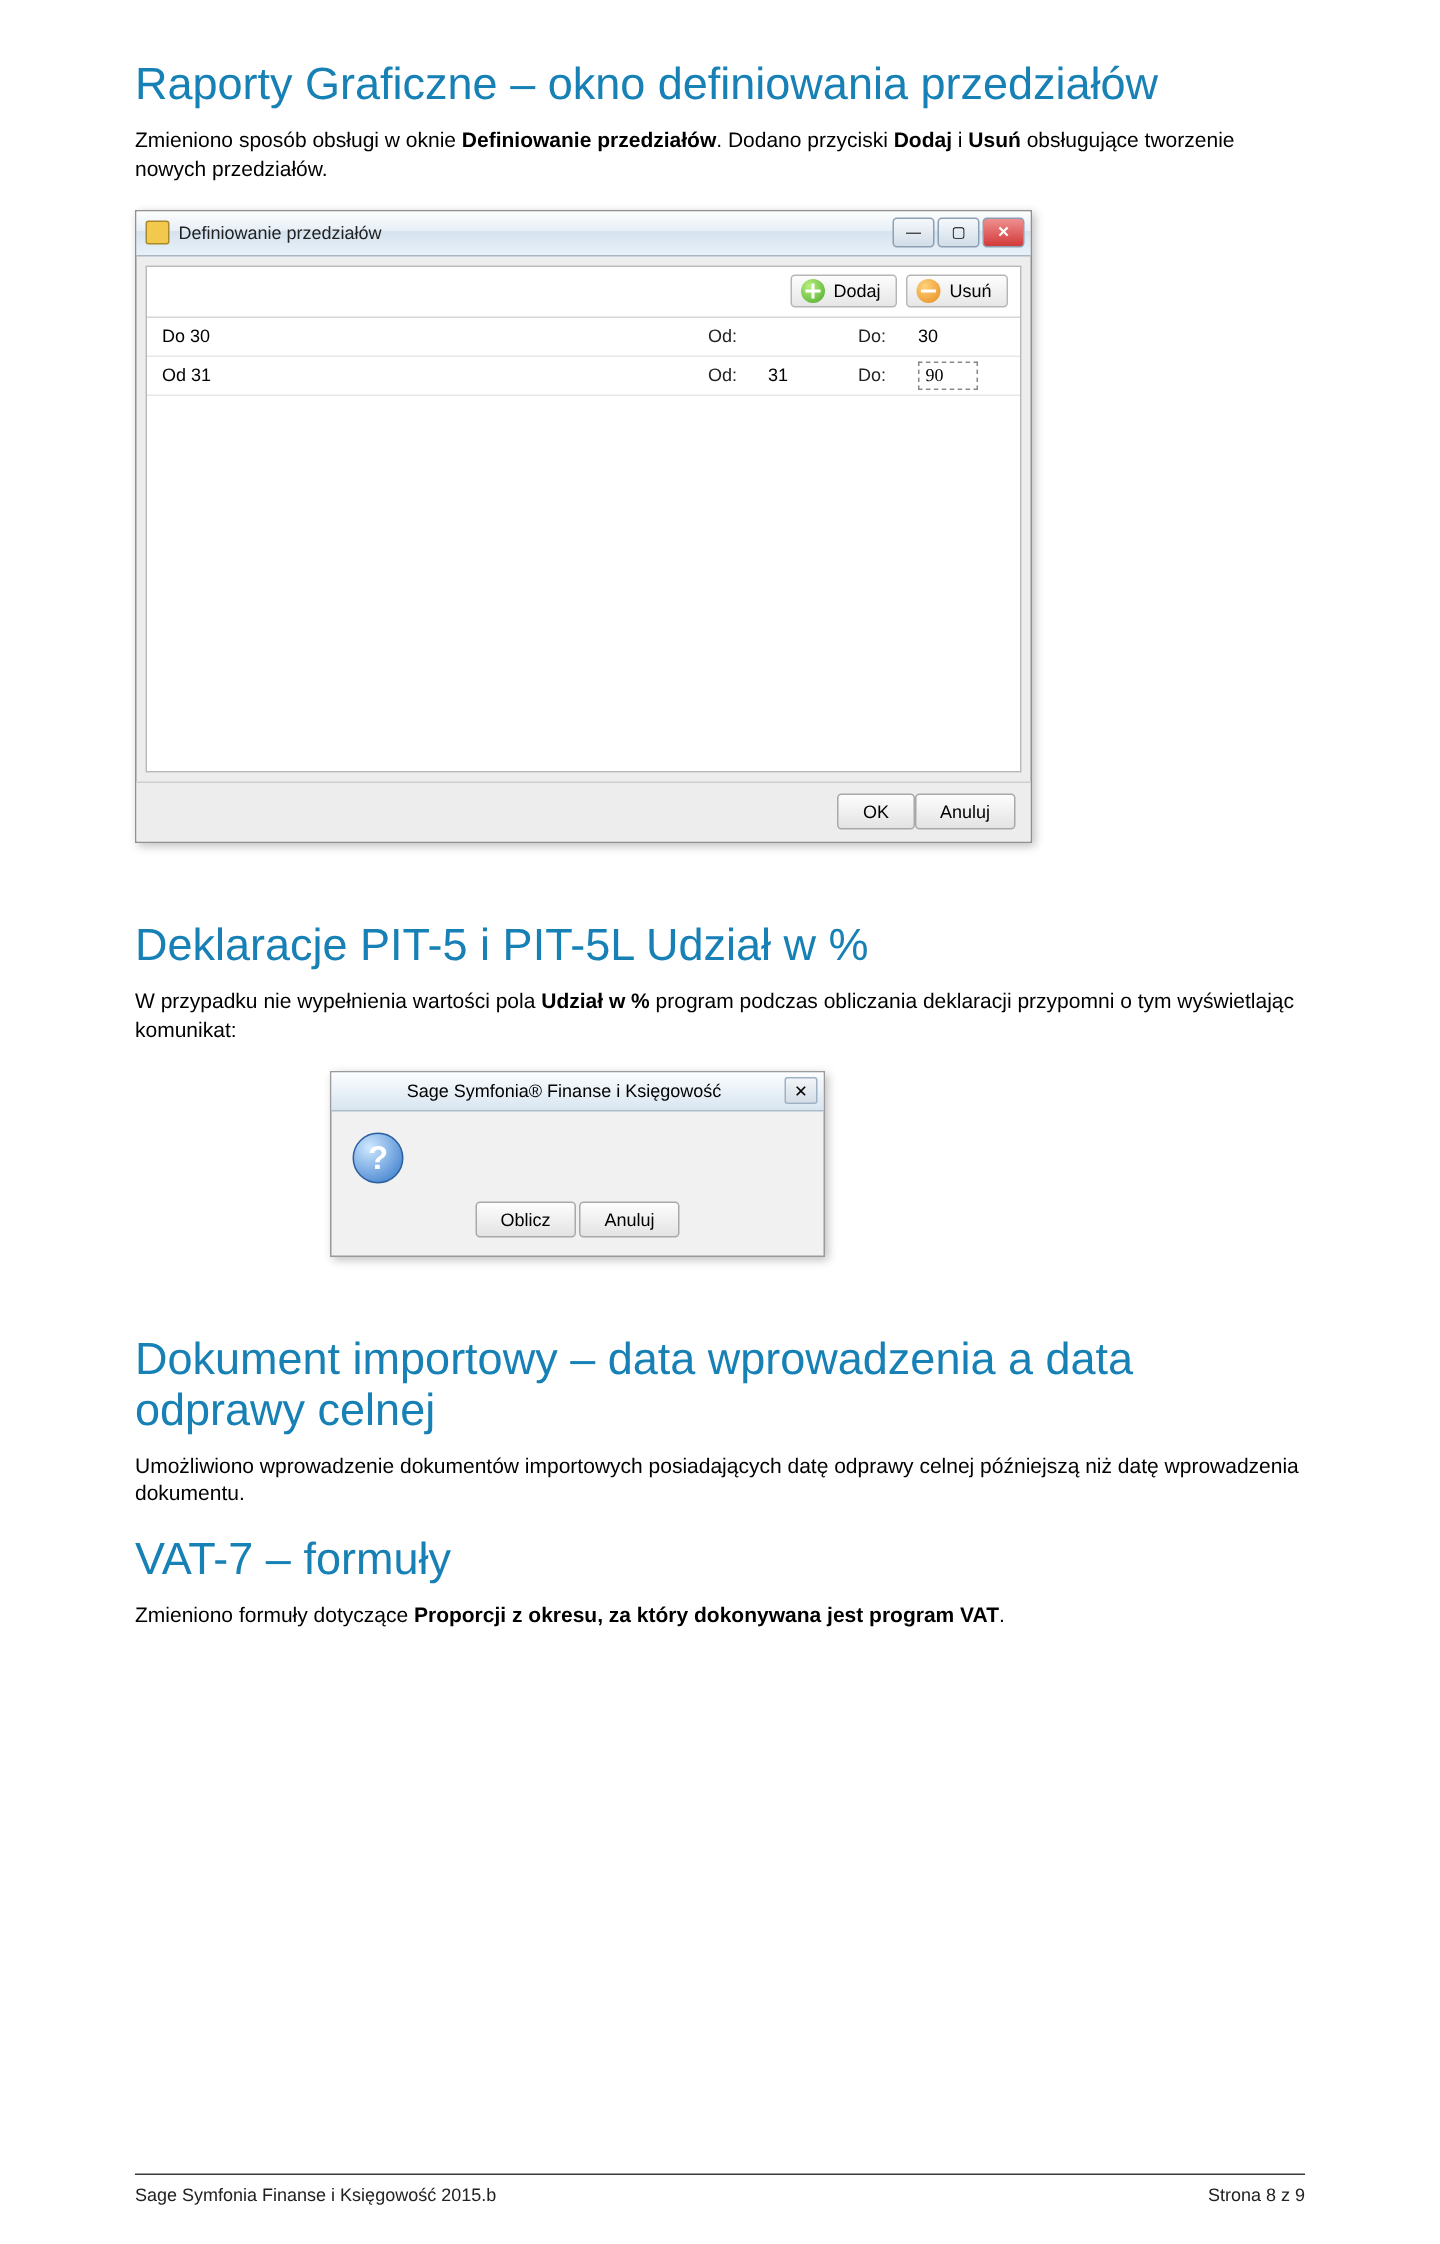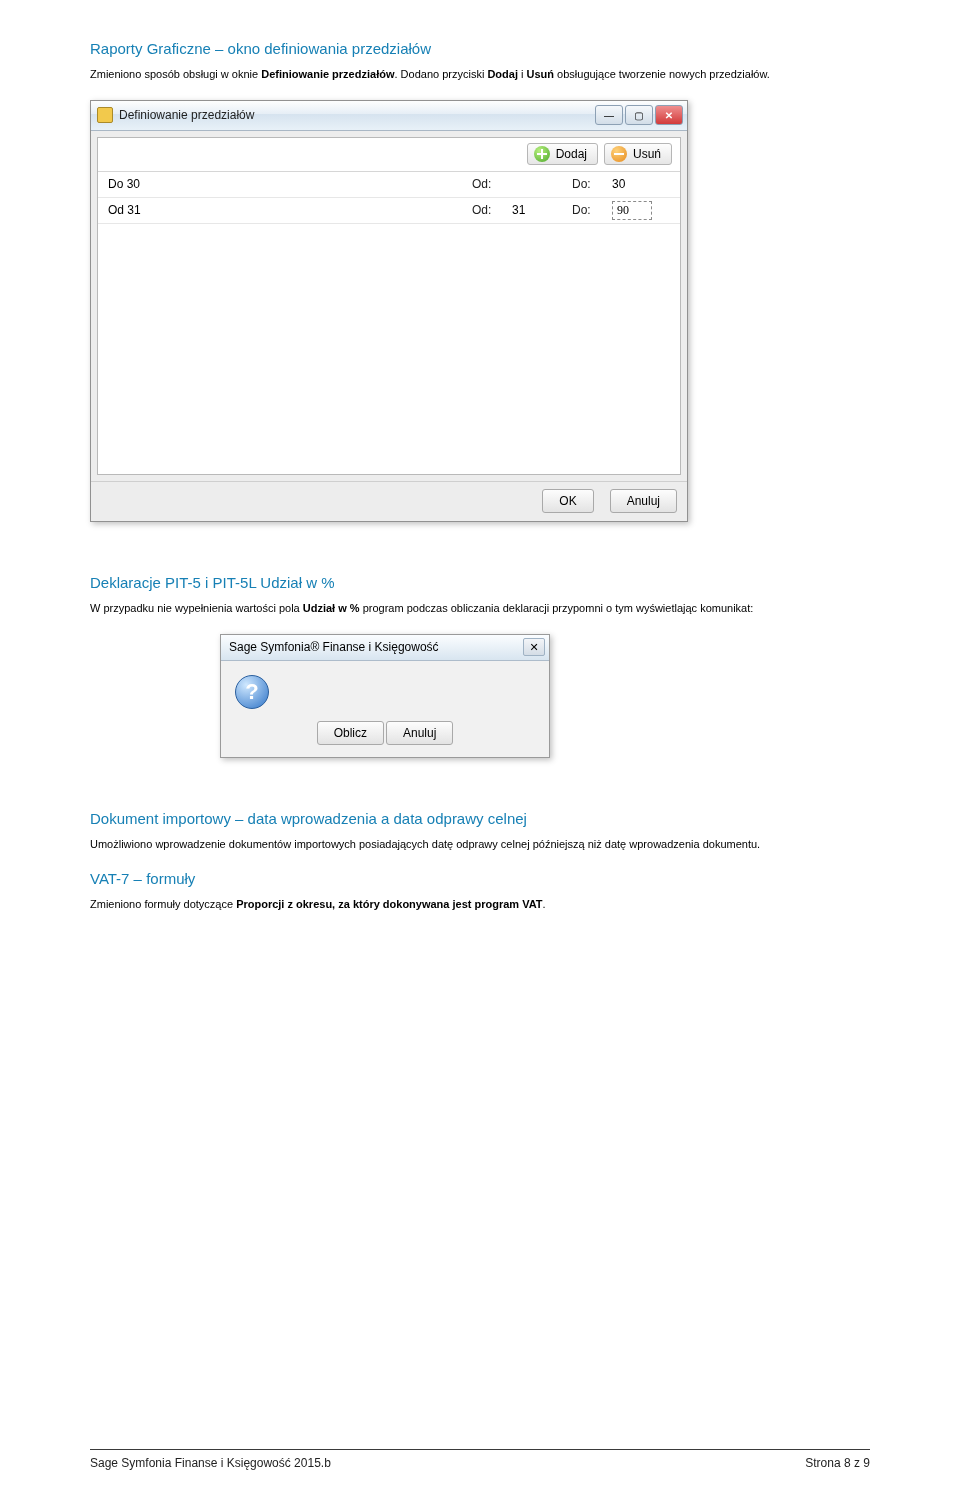--- a/index.html
+++ b/index.html
@@ -7,26 +7,26 @@
     width: 960px;
     height: 1496px;
     background: #fff;
     font-family: Arial, Helvetica, sans-serif;
     color: #000;
     position: relative;
     padding: 40px 90px 40px 90px;
   }
   .heading {
     color: #1780b5;
-    font-size: 15px;
+    font-size: 30px;
     font-weight: 400;
     margin-bottom: 10px;
   }
   .body-text {
-    font-size: 11px;
+    font-size: 14px;
     line-height: 1.35;
     margin-bottom: 18px;
   }
   .bold { font-weight: 700; }
 
   
   .win1 {
     width: 598px;
     margin: 14px 0 52px 0;
     border: 1px solid #919191;
@@ -122,21 +122,21 @@
     min-height: 18px;
     width: 40px;
     font-family: Liberation Serif, serif;
   }
   .empty-area { height: 250px; background:#fff; }
   .win1-footer {
     height: 40px;
     display: flex;
     justify-content: flex-end;
     align-items: center;
-    gap: 16px;
+    gap: 0;
     padding-right: 10px;
     background: #ededed;
     border-top: 1px solid #cfcfcf;
   }
   .btn {
     border: 1px solid #a9a9a9;
     background: linear-gradient(#fdfdfd,#e3e3e3);
     border-radius: 3px;
     font-size: 12px;
     padding: 4px 16px;
@@ -149,20 +149,21 @@
     margin: 16px 0 52px 130px;
     border: 1px solid #9a9a9a;
     box-shadow: 2px 2px 6px rgba(0,0,0,0.25);
     background: #f1f1f1;
   }
   .dlg-title {
     height: 26px; background: linear-gradient(#fbfdff,#d8e5f0);
     border-bottom: 1px solid #adbccb;
     display:flex; align-items:center; padding:0 4px 0 8px;
     font-size: 12px;
+    text-align: center;
   }
   .dlg-title span { flex:1; }
   .dlg-x {
     width: 22px; height: 18px;
     background: linear-gradient(#f3f5f8,#d4dde6);
     border:1px solid #9fb2c4; border-radius:2px;
     display:flex; align-items:center; justify-content:center; font-size:11px;
   }
   .dlg-body {
     display:flex; gap:12px; padding: 14px 14px 2px 14px;

